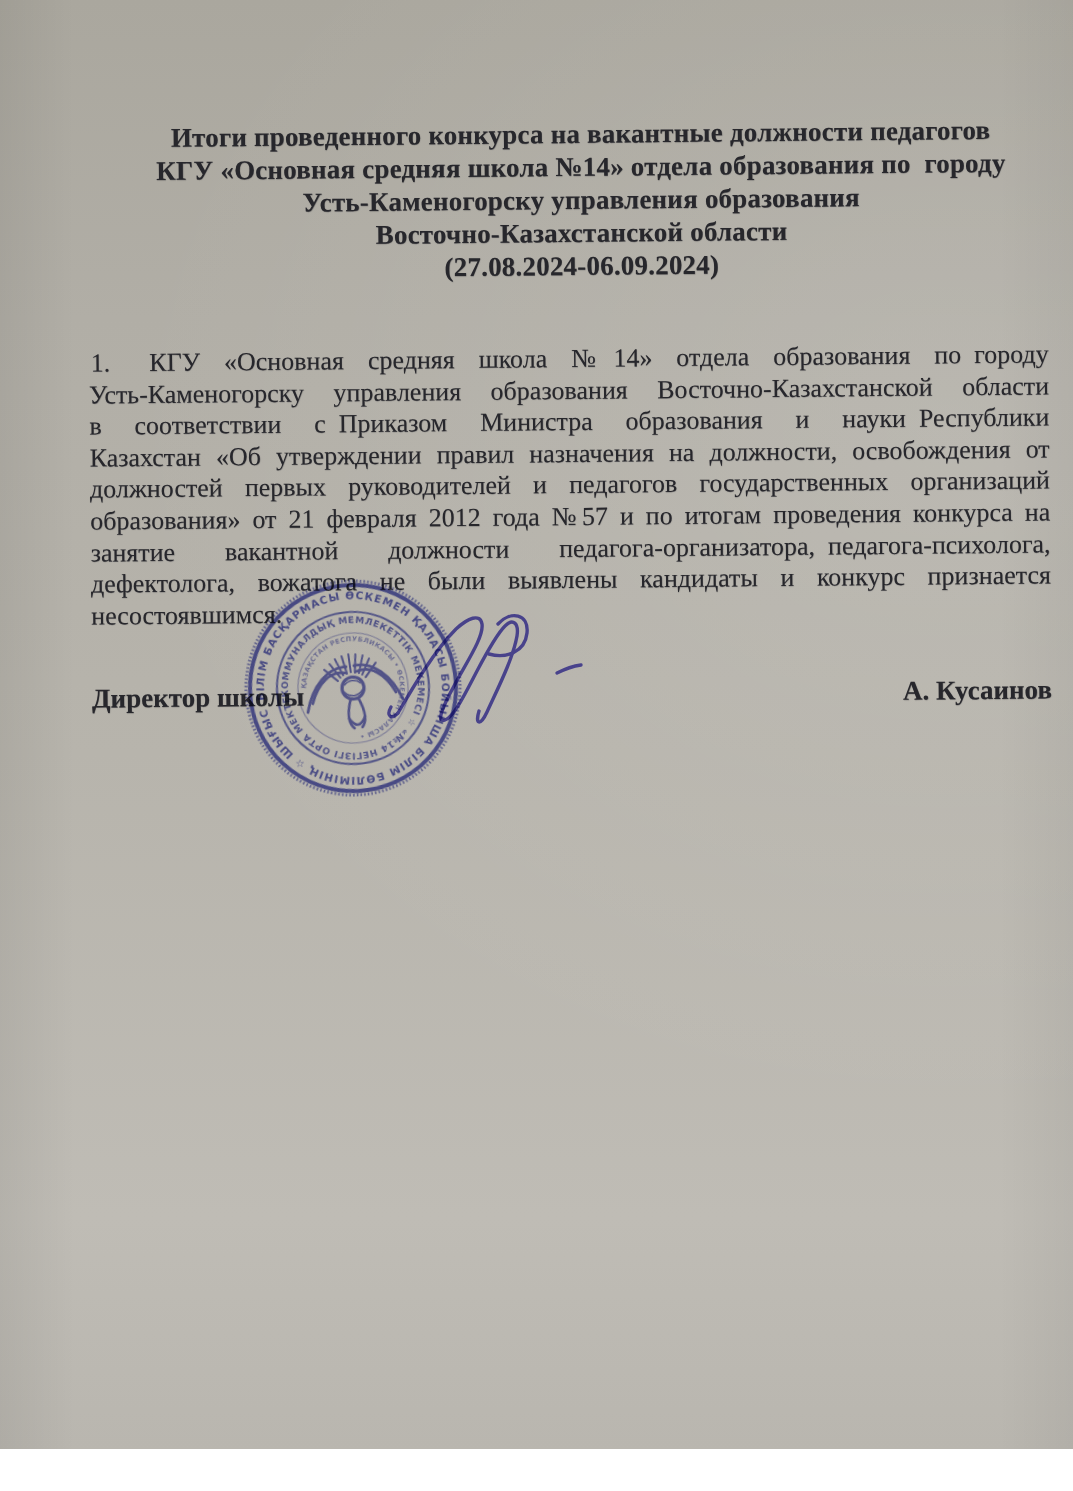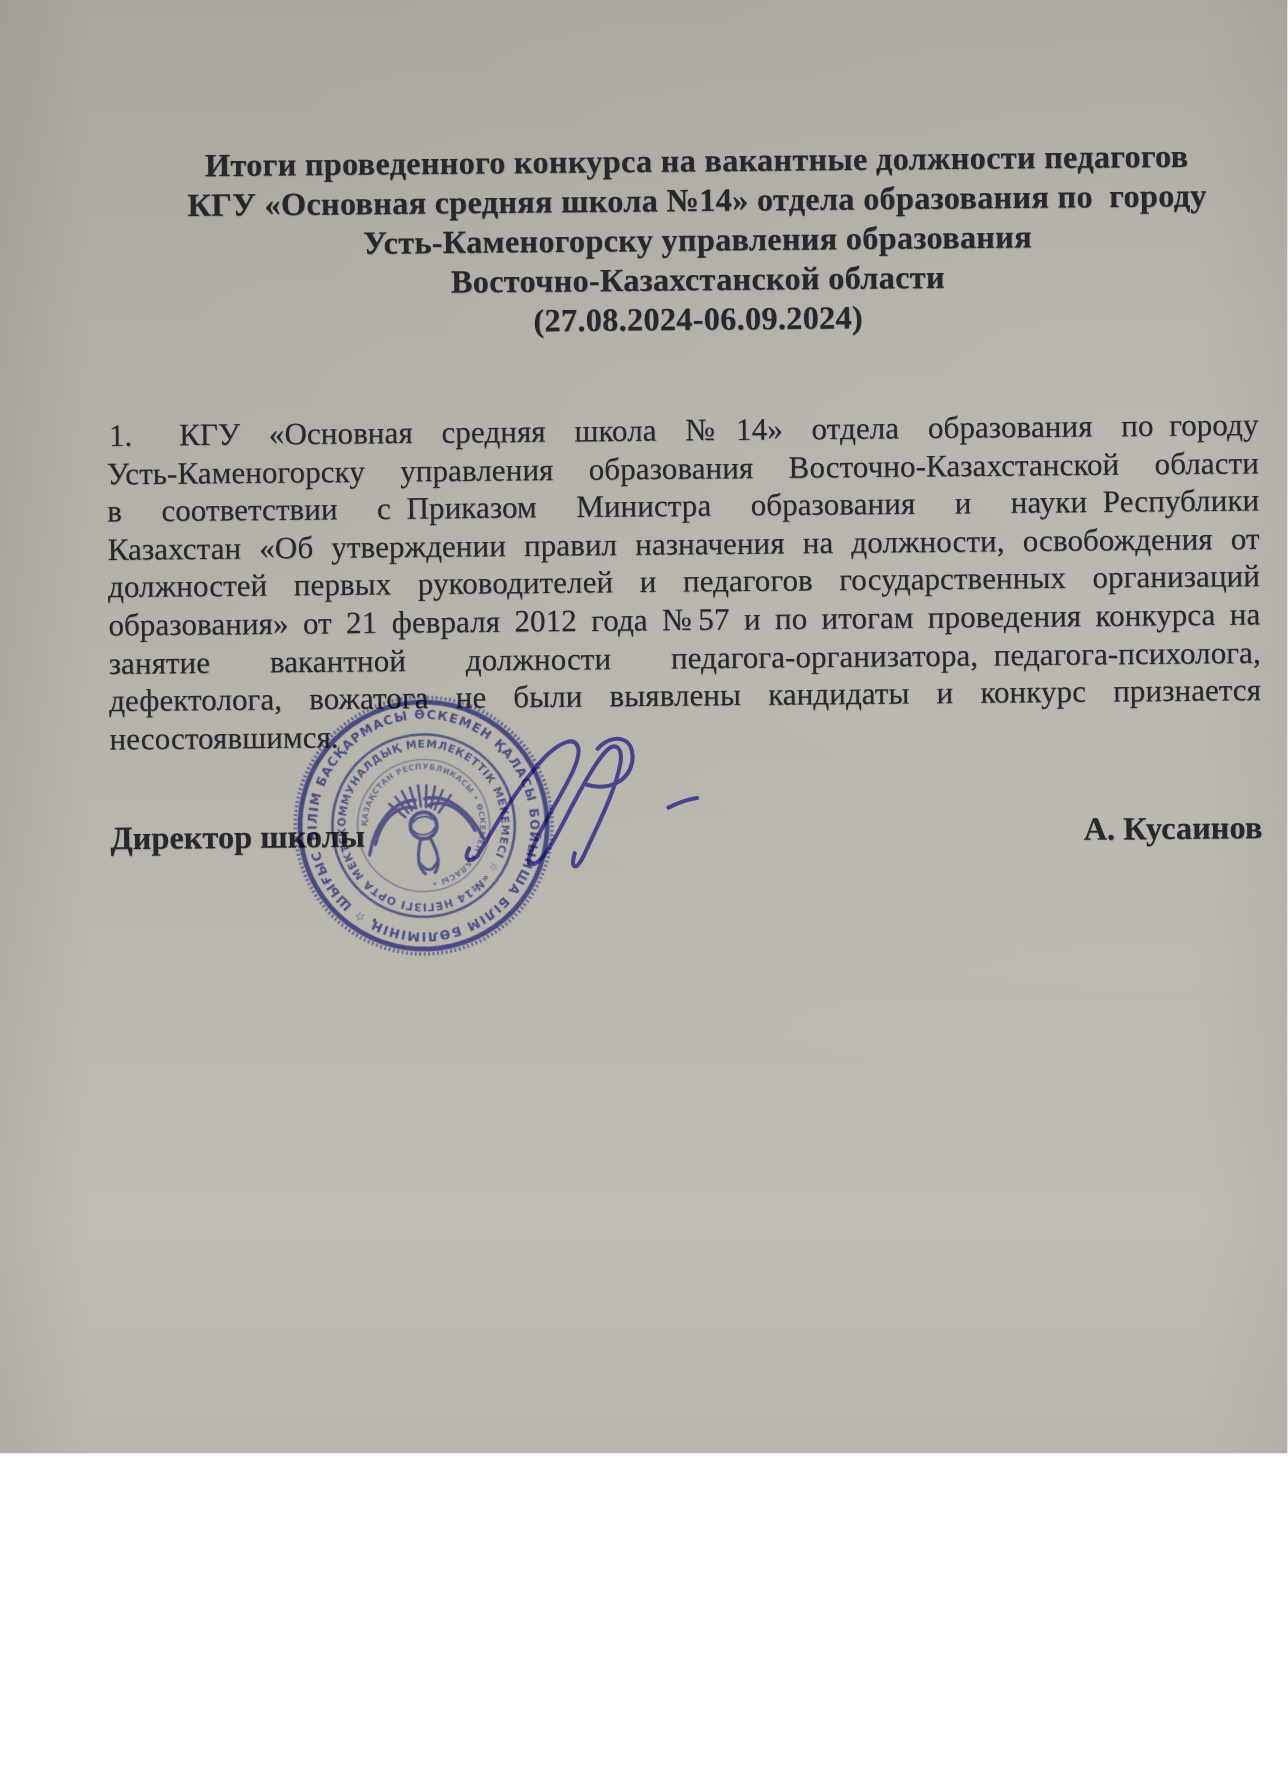--- a/index.html
+++ b/index.html
@@ -1,18 +1,18 @@
 <!DOCTYPE html>
 <html><head>
 <meta charset="utf-8">
 <style>
   html,body{margin:0;padding:0;}
   body{width:1073px;height:1491px;overflow:hidden;}
   .paper{
-    position:relative;width:1073px;height:1211px;overflow:hidden;
+    position:relative;width:1073px;height:1449px;overflow:hidden;
     background:
       radial-gradient(130% 80% at 88% 30%, rgba(255,255,255,0.10), rgba(255,255,255,0) 60%),
       linear-gradient(90deg, rgba(0,0,0,0.06), rgba(0,0,0,0) 7%),
       linear-gradient(90deg, rgba(0,0,0,0) 93%, rgba(0,0,0,0.04)),
       linear-gradient(180deg, #aaa79e 0%, #b1aea6 22%, #b7b4ac 52%, #bfbcb5 84%, #b9b6af 100%);
     font-family:"Liberation Serif", serif;
     color:#27272c;
   }
   .doc{
     position:absolute;left:88px;top:0;width:960px;

